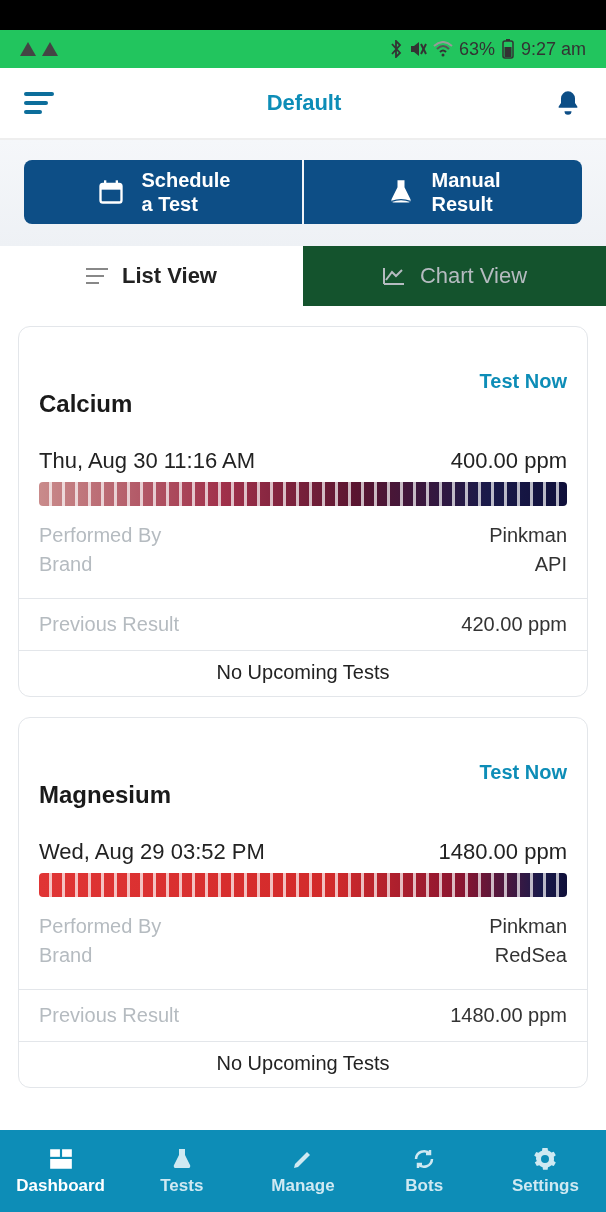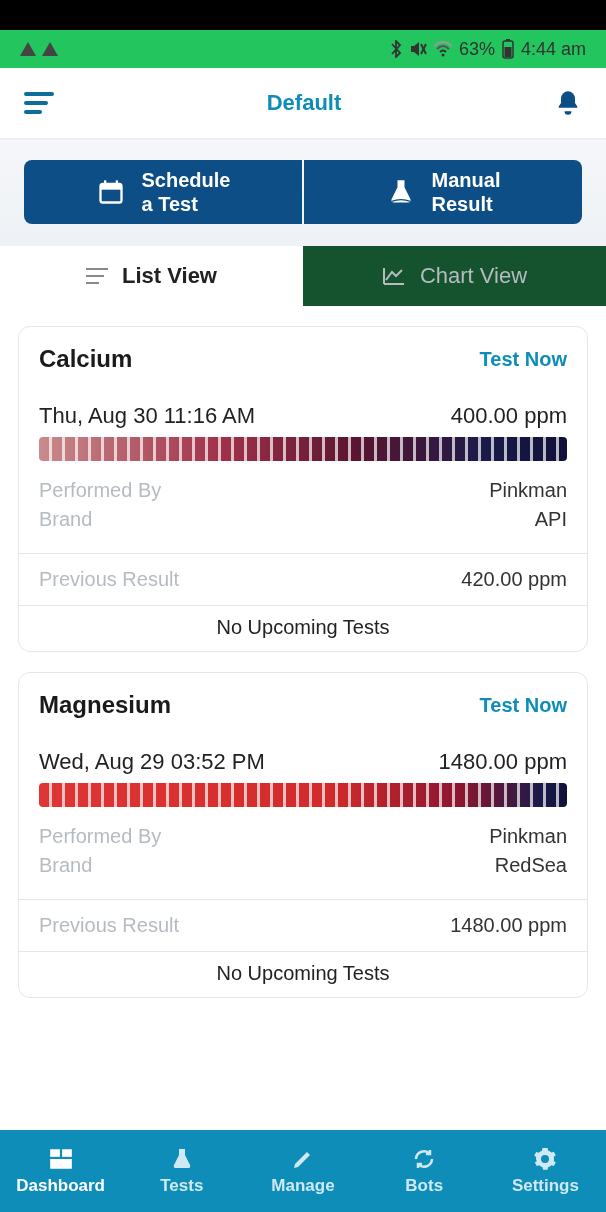--- a/index.html
+++ b/index.html
@@ -88,21 +88,21 @@
   .listlines { width:22px; height:16px; display:flex; flex-direction:column; justify-content:space-between;}
   .listlines span{ height:2px; background:#888;}
   .listlines span:nth-child(2){ width:80%;}
   .listlines span:nth-child(3){ width:60%;}
   
   .content { flex:1; overflow:hidden; padding: 0 18px; }
   .card {
     border:1px solid #e3e6ea; border-radius:12px; margin-top:20px; overflow:hidden;
   }
   .card-header{ display:flex; justify-content:space-between; align-items:center; padding:18px 20px 8px; }
-  .card-title{ font-size:24px; font-weight:700; color:#1a1a1a;}
+  .card-title{ font-size:24px; font-weight:700; color:#1a1a1a;margin-top:45px;}
   .test-now{ color:#0d8db7; font-size:20px; font-weight:600; cursor:pointer;}
   .card-body{ padding: 10px 20px 16px;}
   .result-row{ display:flex; justify-content:space-between; align-items:baseline; font-size:22px; color:#222; margin:12px 0 8px;}
   .gradient-bar{
     height:24px; border-radius:4px; margin:8px 0 18px;
     position:relative; overflow:hidden;
   }
   .gradient-bar.cal{ background: linear-gradient(90deg,#c98b8b 0%, #a0304a 35%, #5a1530 60%, #1a1a4a 85%, #10103a 100%);}
   .gradient-bar.mag{ background: linear-gradient(90deg,#e03535 0%, #d22a2a 55%, #8a1530 80%, #1a1a4a 95%, #10103a 100%);}
   .gradient-bar::after{
@@ -160,21 +160,21 @@
           </svg>
       </span>
       <span>63%</span>
       <span>
         <svg width="14" height="20" viewBox="0 0 14 20">
             <rect x="2" y="2" width="10" height="17" rx="2" fill="none" stroke="#333" stroke-width="1.5"></rect>
             <rect x="5" y="0" width="4" height="2" fill="#333"></rect>
             <rect x="3.5" y="8" width="7" height="10" fill="#333"></rect>
           </svg>
       </span>
-      <span>4:44 am</span>
+      <span>9:27 am</span>
     </div>
   </div>
 
   <div class="app-header">
     <div class="hamburger">
       <span></span>
         <span></span>
         <span></span>
     </div>
     <div class="app-title">Default</div>

